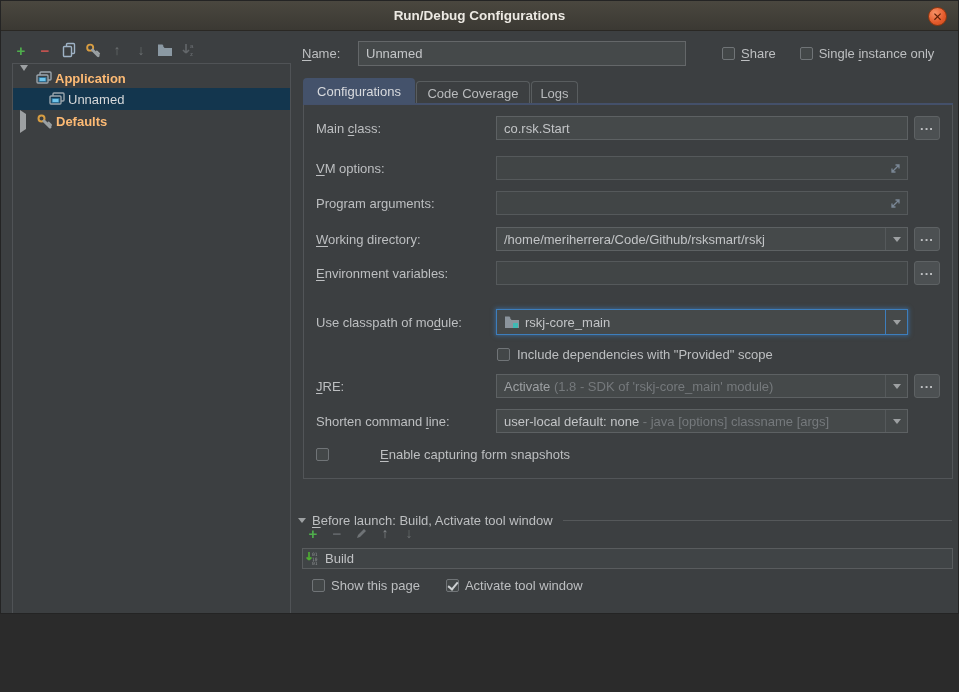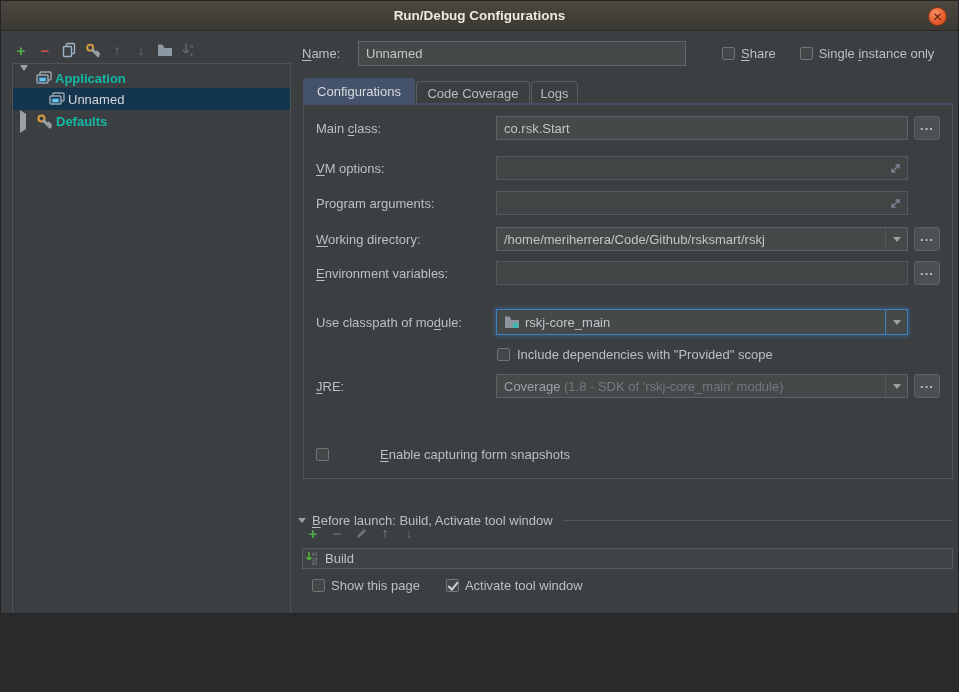--- a/index.html
+++ b/index.html
@@ -23,21 +23,21 @@
   .plus { color:#4fae4c; } .minus { color:#c75450; }
   .arr { font-size:14px; color:#6b6f71; font-weight:bold; }
 
   
   .tree { position:absolute; left:11px; top:62px; width:279px; height:574px; border:1px solid #505356; }
   .trow { position:absolute; left:0; width:100%; height:22px; display:flex; align-items:center; }
   .trow .twist { width:10px; margin-left:7px; }
   .tri-down { width:0; height:0; border-left:4.5px solid transparent; border-right:4.5px solid transparent; border-top:6px solid #9da0a2; }
   .tri-right { width:0; height:0; border-top:4.5px solid transparent; border-bottom:4.5px solid transparent; border-left:6px solid #9da0a2; }
   .trow .ticn { margin:0 3px 0 6px; display:flex; }
-  .tlabel { font-weight:bold; color:#14b8a6; }
+  .tlabel { font-weight:bold; color:#fdba74; }
   .trow.selected { background:#13364e; }
   .trow.selected .tlabel { font-weight:normal; color:#d6d8da; }
 
   
   .namerow { position:absolute; left:301px; top:39px; width:650px; height:27px; display:flex; align-items:center; }
   .namelabel { width:56px; }
   .nameinput { width:328px; height:25px; background:#45494a; border:1px solid #646769; color:#c4c6c8; padding:0 7px; font-size:13px; font-family:inherit; }
   .cb { width:13px; height:13px; background:#434748; border:1px solid #707477; border-radius:2px; position:relative; flex:none; }
   .cb.checked::after { content:""; position:absolute; left:3.5px; top:0px; width:4px; height:8px;
     border:solid #cdd0d2; border-width:0 2px 2px 0; transform:rotate(40deg); }
@@ -272,30 +272,39 @@
     </div>
 
     <div class="frow" style="top:241px; height:16px;">
       <span class="cb" style="position:absolute; left:193px;"></span>
       <span style="position:absolute; left:213px;">Include dependencies with "Provided" scope</span>
     </div>
 
     <div class="frow" style="top:269px; height:24px;">
       <span class="flabel"><span class="mn">J</span>RE:</span>
       <div class="field">
-        <span class="val"><span style="color:#9da0a3;">Coverage</span> <span class="dim">(1.8 - SDK of 'rskj-core_main' module)</span></span>
+        <span class="val"><span style="color:#9da0a3;">Activate</span> <span class="dim">(1.8 - SDK of 'rskj-core_main' module)</span></span>
         <span class="arrowbtn">
             <span class="darr"></span>
           </span>
       </div>
       <div class="dotsbtn">
           <span>...</span>
         </div>
     </div>
 
+    <div class="frow" style="top:304px; height:24px;">
+      <span class="flabel">Shorten command <span class="mn">l</span>ine:</span>
+      <div class="field">
+        <span class="val"><span>user-local default: none</span> <span class="dim">- java [options] classname [args]</span></span>
+        <span class="arrowbtn">
+            <span class="darr"></span>
+          </span>
+      </div>
+    </div>
 
     <div class="frow" style="top:341px; height:16px;">
       <span class="cb" style="position:absolute; left:12px;"></span>
       <span style="position:absolute; left:32px;margin-left:44px;"><span class="mn">E</span>nable capturing form snapshots</span>
     </div>
   </div>
 
   <div class="blhead">
     <span class="bltri"></span>
     <span><span class="mn">B</span>efore launch: Build, Activate tool window</span>

